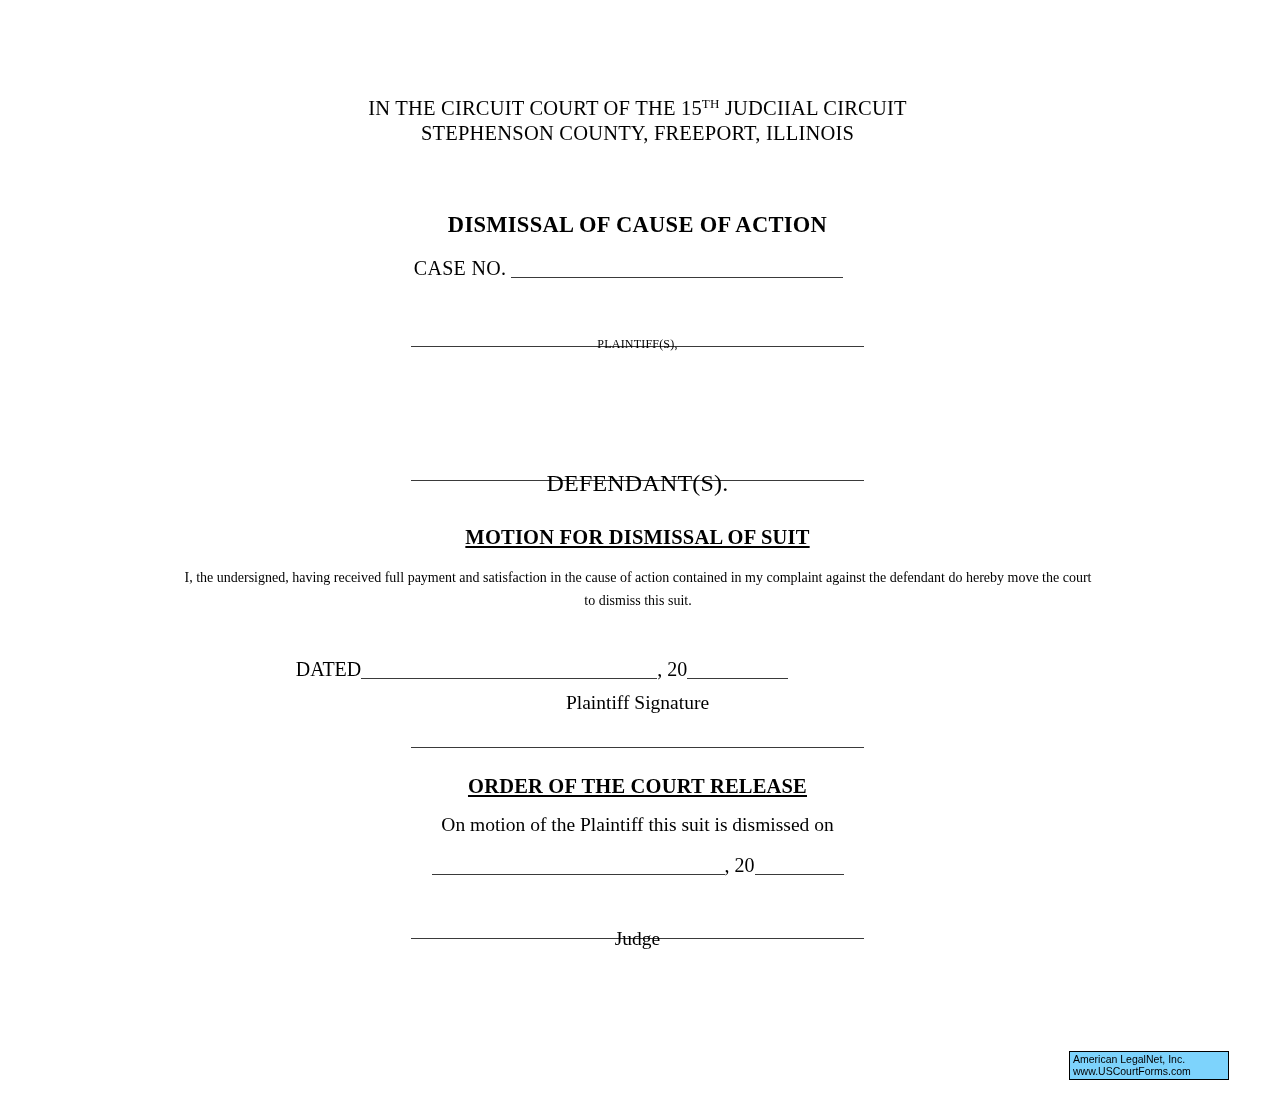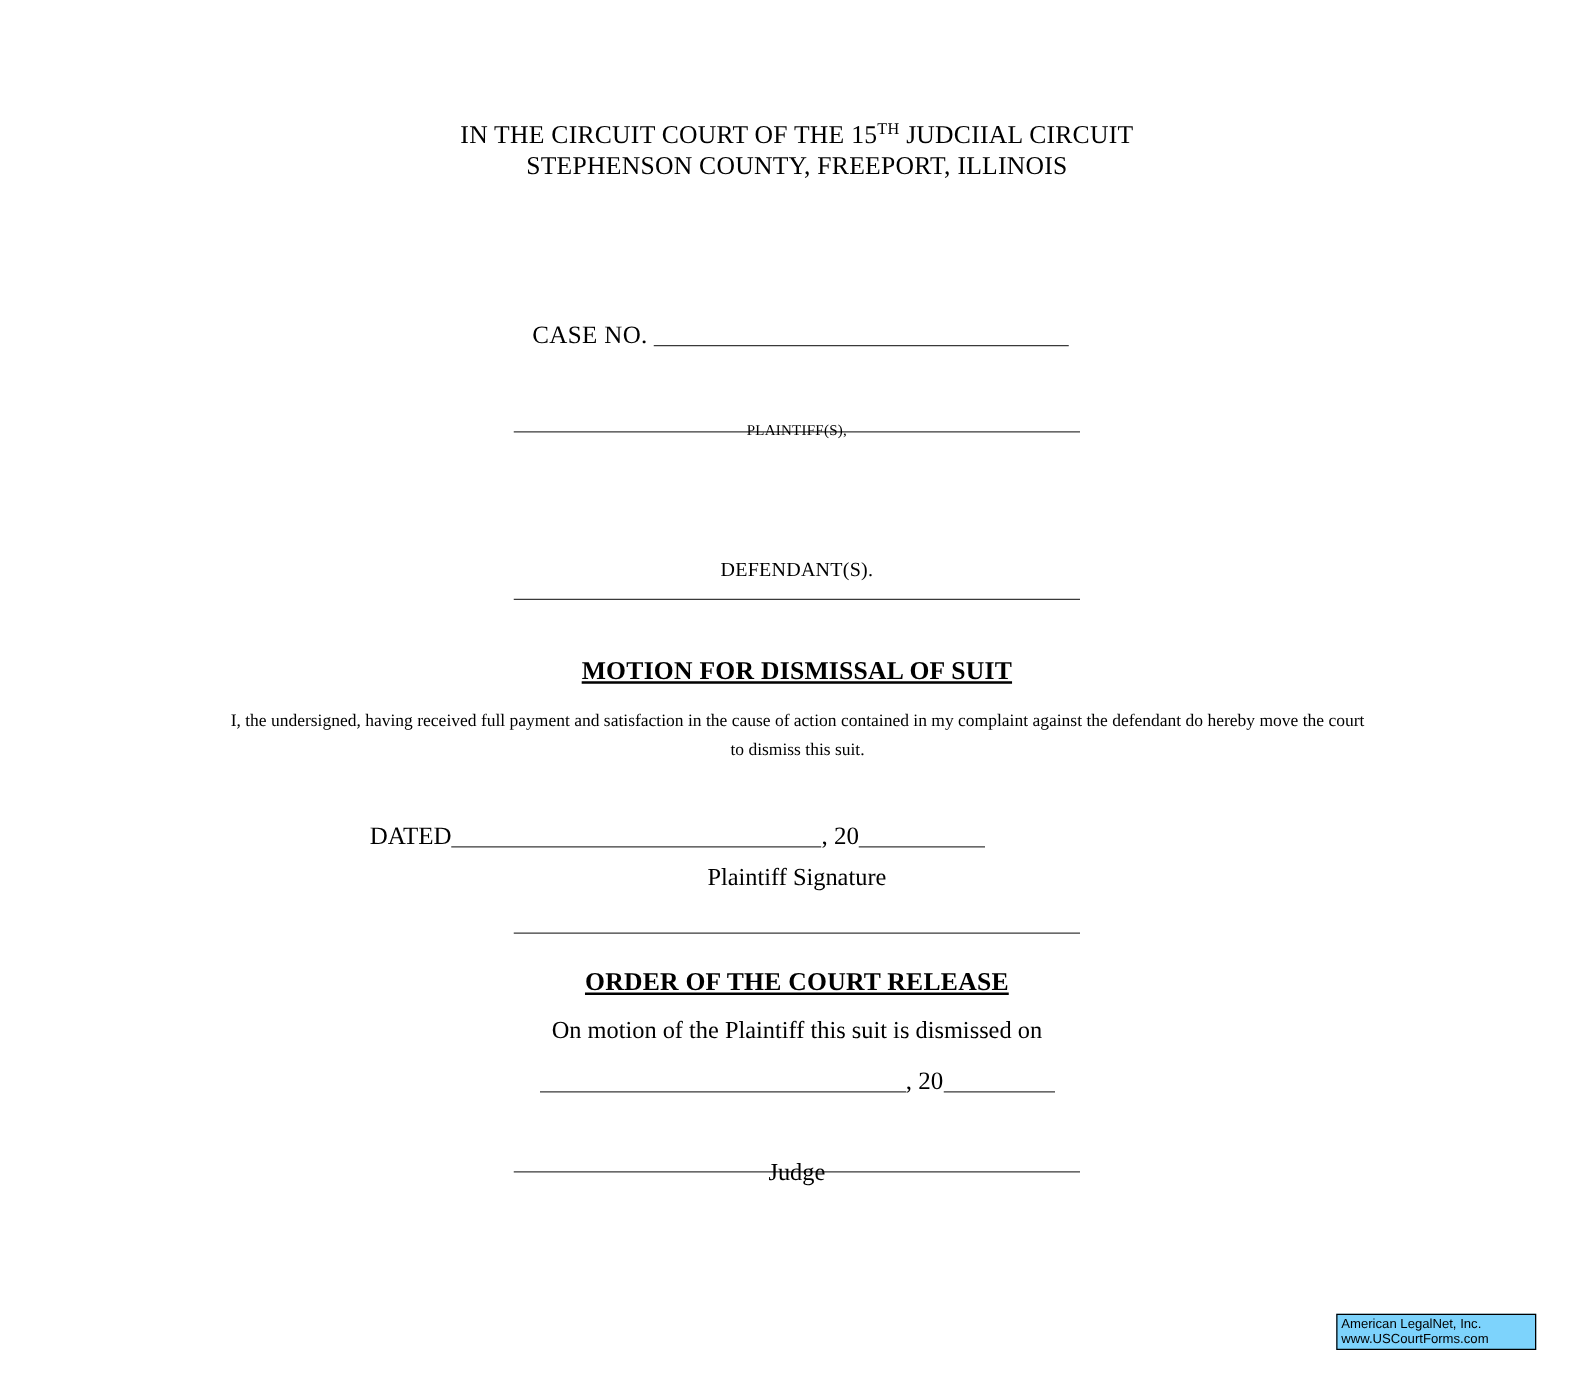--- a/index.html
+++ b/index.html
@@ -45,21 +45,21 @@
     left: 0;
     top: 212px;
     width: 1275px;
     text-align: center;
     font-size: 22.5px;
     font-weight: bold;
     letter-spacing: 0.3px;
   }
   .case-no-row {
     position: absolute;
-    left: 16px;
+    left: 4px;
     top: 257px;
     width: 1249px;
     text-align: center;
     font-size: 20px;
   }
   .case-no-row .label {
     letter-spacing: 0.3px;
   }
   .rule {
     display: inline-block;
@@ -82,22 +82,22 @@
   }
   .vs-label {
     top: 392px;
     font-size: 19.5px;
     letter-spacing: 0.5px;
   }
   .defendant-rule {
     top: 464px;
   }
   .defendant-label {
-    top: 448px;
-    font-size: 16px;
+    top: 470px;
+    font-size: 24px;
     letter-spacing: 0.2px;
     text-align: center;
   }
   .section-heading {
     position: absolute;
     width: 1275px;
     text-align: center;
     font-weight: bold;
     font-size: 20.5px;
   }
@@ -168,20 +168,21 @@
 </head>
 <body>
 
 <div class="page">
 
   <div class="court-header">
     <span>IN THE CIRCUIT COURT OF THE 15</span><sup class="ordinal">TH</sup><span> JUDCIIAL CIRCUIT</span>
     <span class="line2">STEPHENSON COUNTY, FREEPORT, ILLINOIS</span>
   </div>
 
+  <div class="doc-title">DISMISSAL OF CAUSE OF ACTION</div>
 
   <div class="case-no-row">
     <span class="label">CASE NO.</span>
     <span class="rule" style="width:332px"></span>
   </div>
 
   <div class="party-block plaintiff-rule">
     <span class="rule" style="width:453px"></span>
   </div>
   <div class="party-block plaintiff-label">PLAINTIFF(S),</div>

